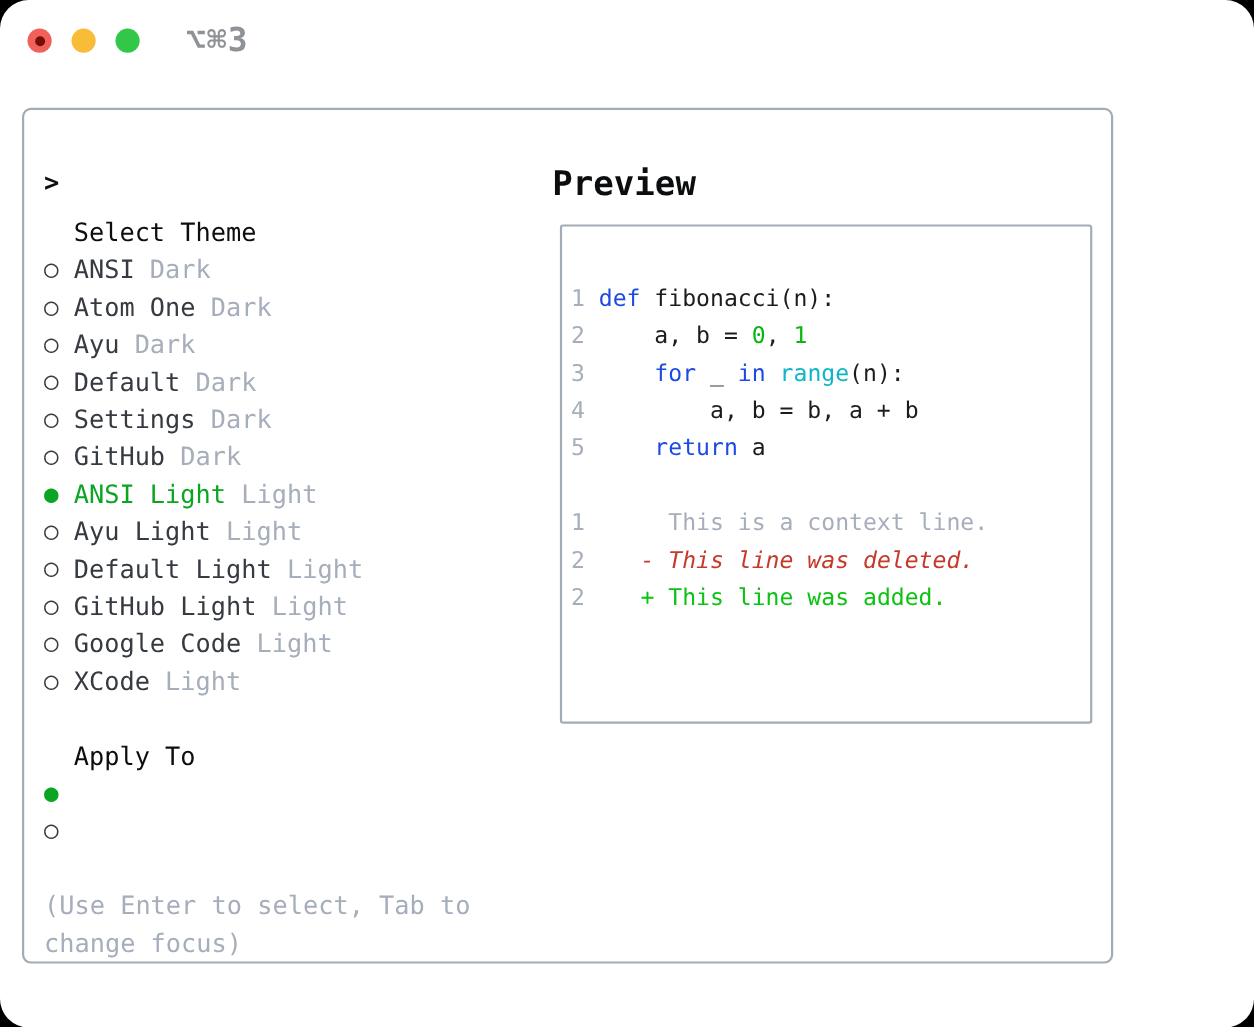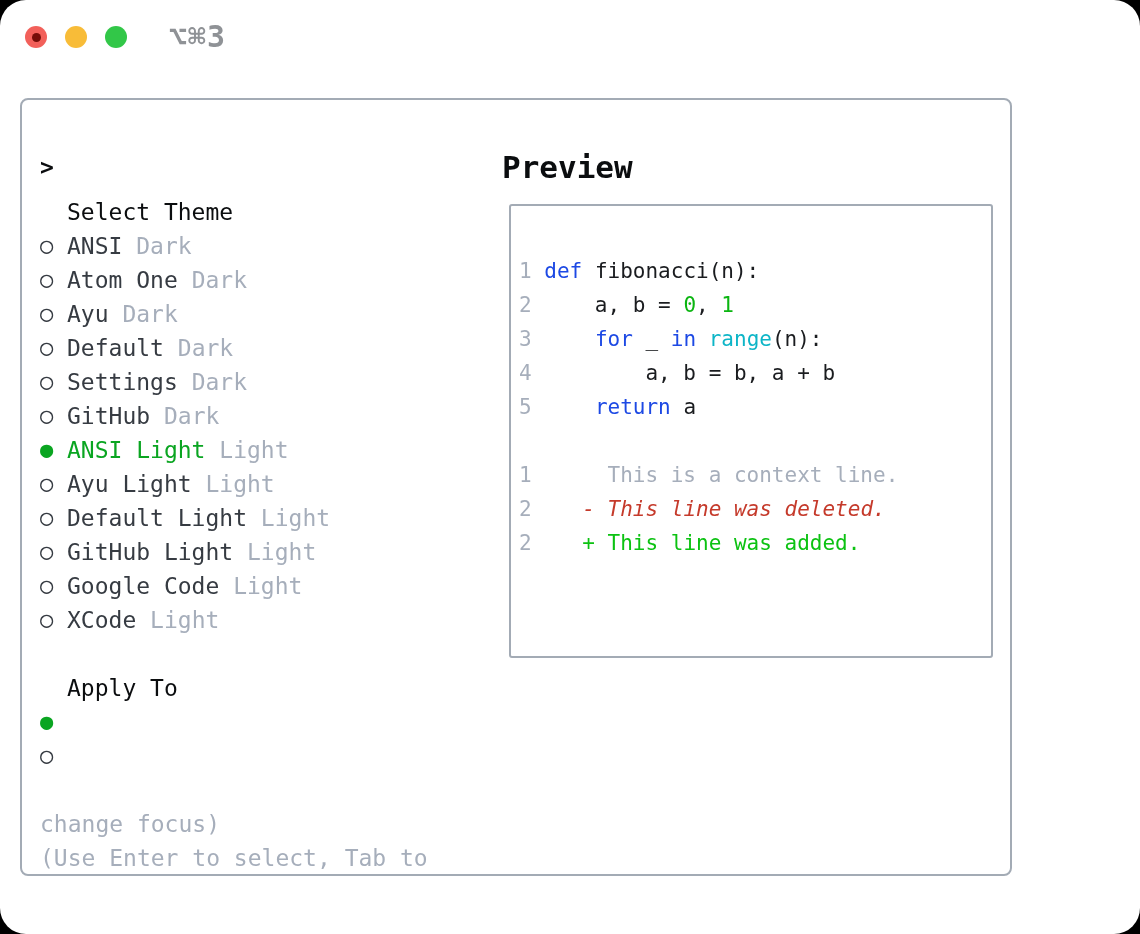--- a/index.html
+++ b/index.html
@@ -113,22 +113,22 @@
       </div>
 
       <div>
           <div class="row item selected"><span class="marker">●</span></div>
           <div class="row item"><span class="marker">○</span></div>
         </div>
 
       <div class="spacer"></div>
 
       <div class="help">
+        <div>(Use Enter to select, Tab to</div>
         <div>change focus)</div>
-        <div>(Use Enter to select, Tab to</div>
       </div>
     </div>
 
     <div class="preview-title">Preview</div>
 
     <div class="preview-box">
       <div>
           <div class="pline"><span class="ln">1</span><span class="codeseg"><span class="tok-keyword">def</span><span class="tok-plain"> fibonacci(n):</span></span></div>
           <div class="pline"><span class="ln">2</span><span class="codeseg"><span class="tok-plain">    a, b = </span><span class="tok-number">0</span><span class="tok-plain">, </span><span class="tok-number">1</span></span></div>
           <div class="pline"><span class="ln">3</span><span class="codeseg"><span class="tok-plain">    </span><span class="tok-keyword">for</span><span class="tok-plain"> _ </span><span class="tok-keyword">in</span><span class="tok-plain"> </span><span class="tok-builtin">range</span><span class="tok-plain">(n):</span></span></div>

